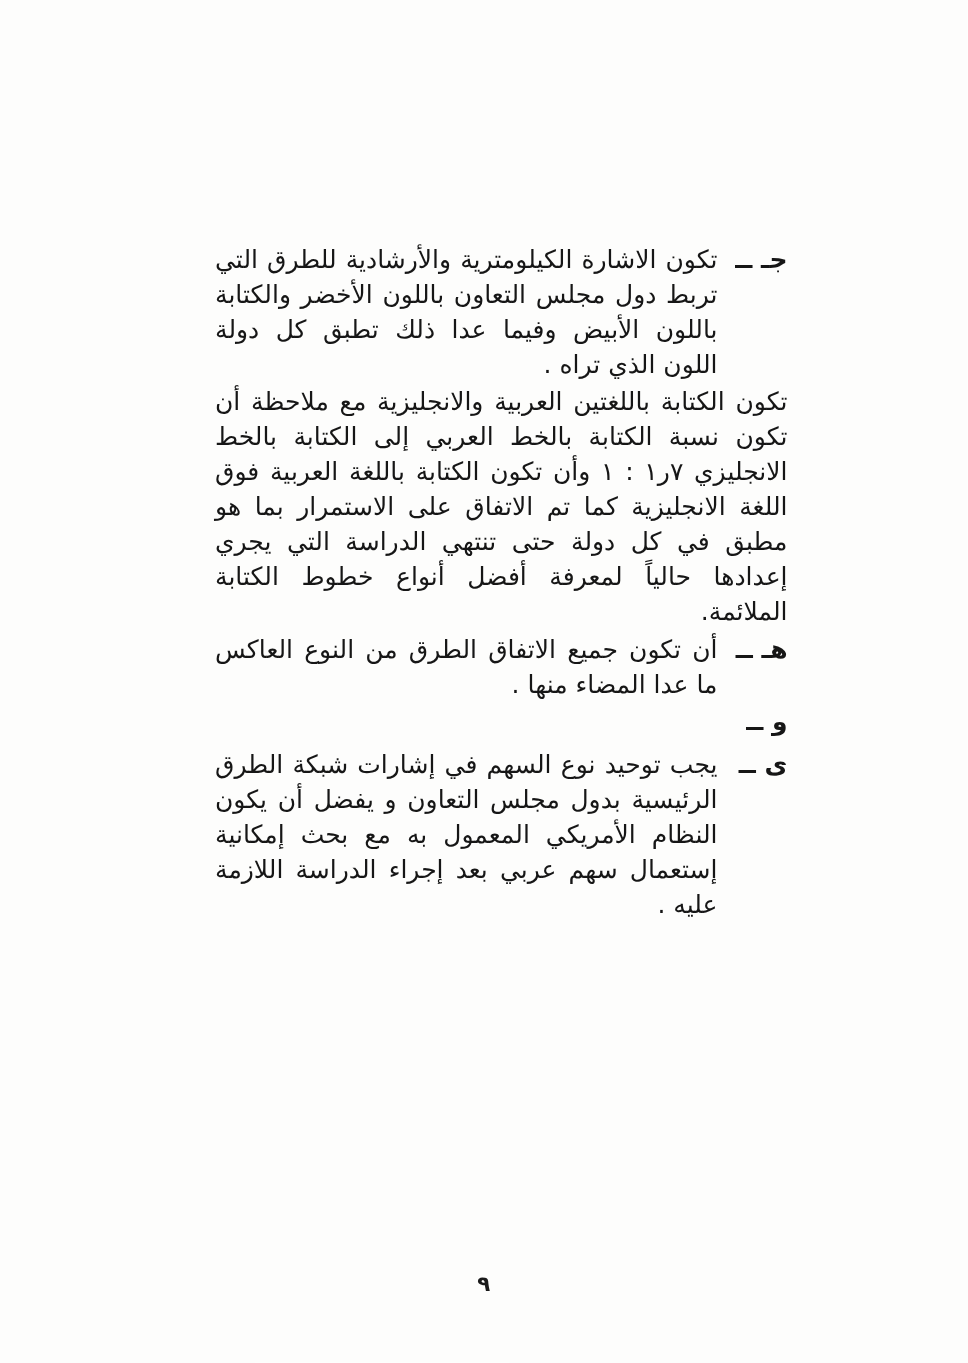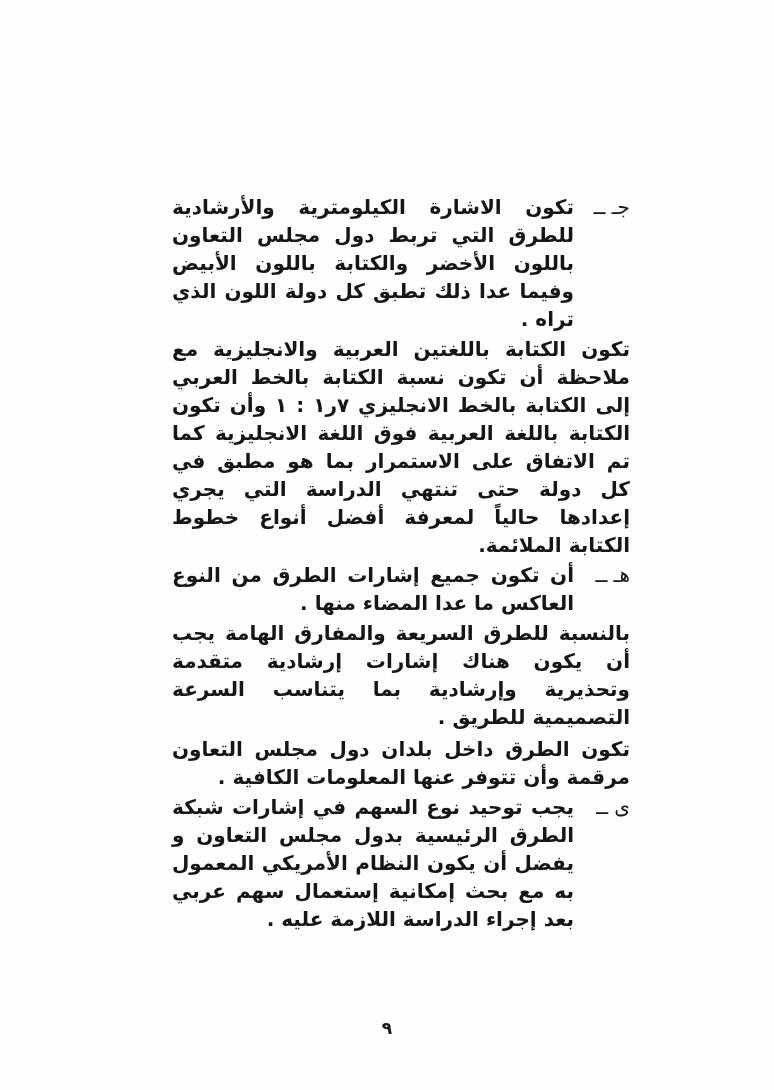--- a/index.html
+++ b/index.html
@@ -21,28 +21,28 @@
   }
   .item{
     display:flex;
     flex-direction:row; 
     margin-bottom:2px;
   }
   .marker{
     flex:0 0 56px;
     width:56px;
     font-size:20px;
-    font-weight:normal;
+    font-weight:bold;
     line-height:28px;
     white-space:nowrap;
   }
   .body-text{
     flex:1;
     font-size:20px;
-    font-weight:bold;
+    font-weight:normal;
     line-height:28px;
     text-align:justify;
     text-justify:inter-word;
   }
   
   .page-number{
     position:absolute;
     top:1018px;
     left:0;
     width:100%;
@@ -63,32 +63,31 @@
       <div class="marker">جـ ــ</div>
       <div class="body-text">تكون الاشارة الكيلومترية والأرشادية للطرق التي تربط دول مجلس التعاون باللون الأخضر والكتابة باللون الأبيض وفيما عدا ذلك تطبق كل دولة اللون الذي تراه .</div>
     </div>
 
     <div class="item">
       <div class="body-text">تكون الكتابة باللغتين العربية والانجليزية مع ملاحظة أن تكون نسبة الكتابة بالخط العربي إلى الكتابة بالخط الانجليزي ٧ر١ : ١ وأن تكون الكتابة باللغة العربية فوق اللغة الانجليزية كما تم الاتفاق على الاستمرار بما هو مطبق في كل دولة حتى تنتهي الدراسة التي يجري إعدادها حالياً لمعرفة أفضل أنواع خطوط الكتابة الملائمة.</div>
     </div>
 
     <div class="item">
       <div class="marker">هـ ــ</div>
-      <div class="body-text">أن تكون جميع إشارات الطرق من النوع العاكس ما عدا المضاء منها .</div>
+      <div class="body-text">أن تكون جميع الاتفاق الطرق من النوع العاكس ما عدا المضاء منها .</div>
     </div>
 
     <div class="item">
-      <div class="body-text">بالنسبة للطرق السريعة والمفارق الهامة يجب أن يكون هناك إشارات إرشادية متقدمة وتحذيرية وإرشادية بما يتناسب السرعة التصميمية للطريق .</div>
+      <div class="marker">و ــ</div>
     </div>
 
     <div class="item">
     </div>
 
     <div class="item">
-      <div class="body-text">تكون الطرق داخل بلدان دول مجلس التعاون مرقمة وأن تتوفر عنها المعلومات الكافية .</div>
     </div>
 
     <div class="item">
       <div class="marker">ى ــ</div>
       <div class="body-text">يجب توحيد نوع السهم في إشارات شبكة الطرق الرئيسية بدول مجلس التعاون و يفضل أن يكون النظام الأمريكي المعمول به مع بحث إمكانية إستعمال سهم عربي بعد إجراء الدراسة اللازمة عليه .</div>
     </div>
 
   </div>
 
   <div class="page-number">٩</div>

